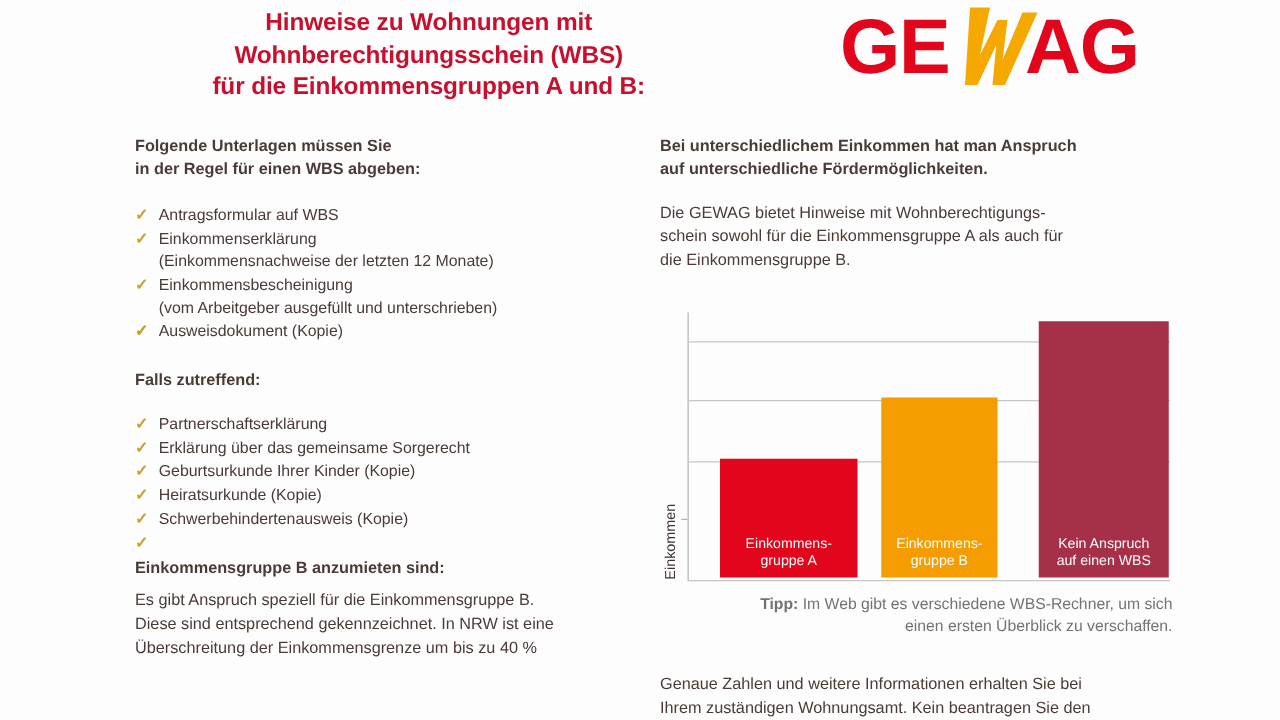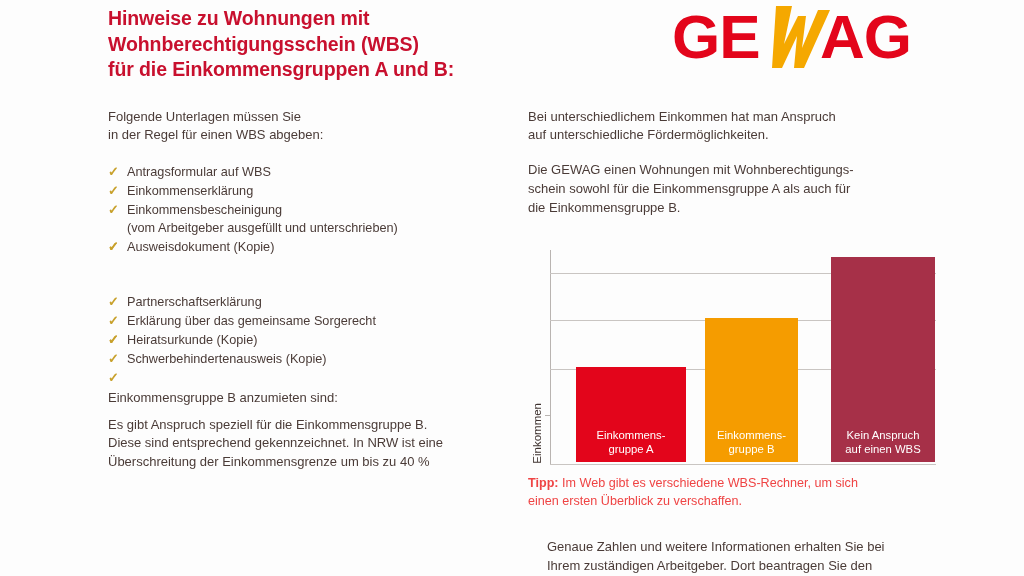--- a/index.html
+++ b/index.html
@@ -27,21 +27,21 @@
     position: absolute;
     left: 108px;
     top: 6px;
     width: 470px;
     font-size: 19.5px;
     font-weight: bold;
     line-height: 1.32;
     color: #c8102e;
     letter-spacing: -0.1px;
   }
-  .headline .hl-line { display: block; white-space: nowrap; }
+  .headline .hl-line { display: block; white-space: nowrap; text-align: center; }
 
   
   .logo {
     position: absolute;
     left: 672px;
     top: 4px;
     width: 262px;
     height: 66px;
   }
   .logo svg { display: block; }
@@ -55,21 +55,21 @@
   }
   .col-right {
     position: absolute;
     left: 528px;
     top: 108px;
     width: 410px;
   }
 
   .sub-head {
     font-size: 13px;
-    font-weight: normal;
+    font-weight: bold;
     line-height: 1.42;
     color: #4a3b37;
     margin: 0;
   }
   .sub-head .sh-line { display: block; }
 
   .body-text {
     font-size: 13px;
     line-height: 1.45;
     color: #4a3b37;
@@ -175,38 +175,38 @@
     font-size: 11.3px;
     line-height: 1.25;
   }
   .bar-label .bl { display: block; }
 
   .tipp {
     position: absolute;
     left: 528px;
     top: 474px;
     width: 410px;
-    text-align: left;
+    text-align: right;
     font-size: 12.6px;
     line-height: 1.45;
-    color: #ef4444;
+    color: #737373;
   }
   .tipp b { font-weight: bold; }
   .tipp .tl { display: block; }
 
   .bottom-right {
     position: absolute;
     left: 528px;
     top: 538px;
     width: 415px;
     font-size: 13px;
     line-height: 1.45;
     color: #4a3b37;
   }
-  .bottom-right .bt-line { display: block; margin-left: 19px; }
+  .bottom-right .bt-line { display: block; }
 </style>
 </head>
 <body>
 
 <div class="page">
 
   <div class="headline">
     <span class="hl-line">Hinweise zu Wohnungen mit</span>
     <span class="hl-line">Wohnberechtigungsschein (WBS)</span>
     <span class="hl-line">für die Einkommensgruppen A und B:</span>
@@ -230,51 +230,56 @@
     <div class="gap-18"></div>
 
     <ul class="checklist">
       <li>
         <span class="check">✓</span>
         <span>Antragsformular auf WBS</span>
       </li>
       <li>
         <span class="check">✓</span>
         <span>Einkommenserklärung</span>
+        <span class="l2">(Einkommensnachweise der letzten 12 Monate)</span>
       </li>
       <li>
         <span class="check">✓</span>
         <span>Einkommensbescheinigung</span>
         <span class="l2">(vom Arbeitgeber ausgefüllt und unterschrieben)</span>
       </li>
       <li>
         <span class="check">✓</span>
       </li>
       <li>
         <span class="check">✓</span>
         <span>Ausweisdokument (Kopie)</span>
       </li>
     </ul>
 
     <div class="gap-20"></div>
 
+    <div class="sub-head">
+      <span class="sh-line">Falls zutreffend:</span>
+    </div>
 
     <div class="gap-16"></div>
 
     <ul class="checklist">
       <li>
         <span class="check">✓</span>
         <span>Partnerschaftserklärung</span>
       </li>
       <li>
         <span class="check">✓</span>
         <span>Erklärung über das gemeinsame Sorgerecht</span>
       </li>
       <li>
         <span class="check">✓</span>
+        <span>Geburtsurkunde Ihrer Kinder (Kopie)</span>
       </li>
       <li>
         <span class="check">✓</span>
         <span>Heiratsurkunde (Kopie)</span>
       </li>
       <li>
         <span class="check">✓</span>
         <span>Schwerbehindertenausweis (Kopie)</span>
       </li>
       <li>
@@ -300,21 +305,21 @@
 
   <div class="col-right">
     <div class="sub-head">
       <span class="sh-line">Bei unterschiedlichem Einkommen hat man Anspruch</span>
       <span class="sh-line">auf unterschiedliche Fördermöglichkeiten.</span>
     </div>
 
     <div class="gap-16"></div>
 
     <div class="body-text">
-      <span class="bt-line">Die GEWAG einen Wohnungen mit Wohnberechtigungs-</span>
+      <span class="bt-line">Die GEWAG bietet Hinweise mit Wohnberechtigungs-</span>
       <span class="bt-line">schein sowohl für die Einkommensgruppe A als auch für</span>
       <span class="bt-line">die Einkommensgruppe B.</span>
     </div>
   </div>
 
   <div class="chart-wrap">
 
     <div class="chart-ylabel">
       <span>Einkommen</span>
     </div>
@@ -351,16 +356,16 @@
     </div>
   </div>
 
   <div class="tipp">
     <span class="tl"><b>Tipp:</b><span> Im Web gibt es verschiedene WBS-Rechner, um sich</span></span>
     <span class="tl">einen ersten Überblick zu verschaffen.</span>
   </div>
 
   <div class="bottom-right">
     <span class="bt-line">Genaue Zahlen und weitere Informationen erhalten Sie bei</span>
-    <span class="bt-line">Ihrem zuständigen Arbeitgeber. Dort beantragen Sie den</span>
+    <span class="bt-line">Ihrem zuständigen Wohnungsamt. Kein beantragen Sie den</span>
   </div>
 
 </div>
 
 </body></html>

